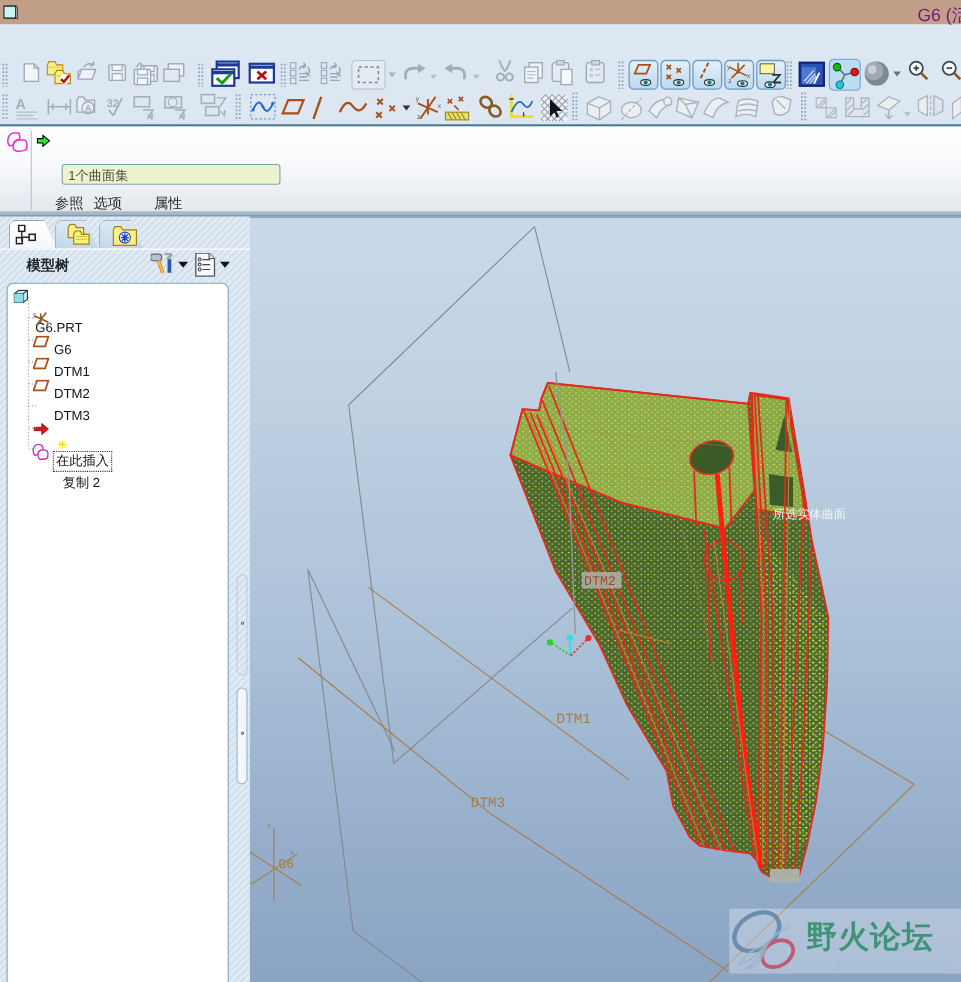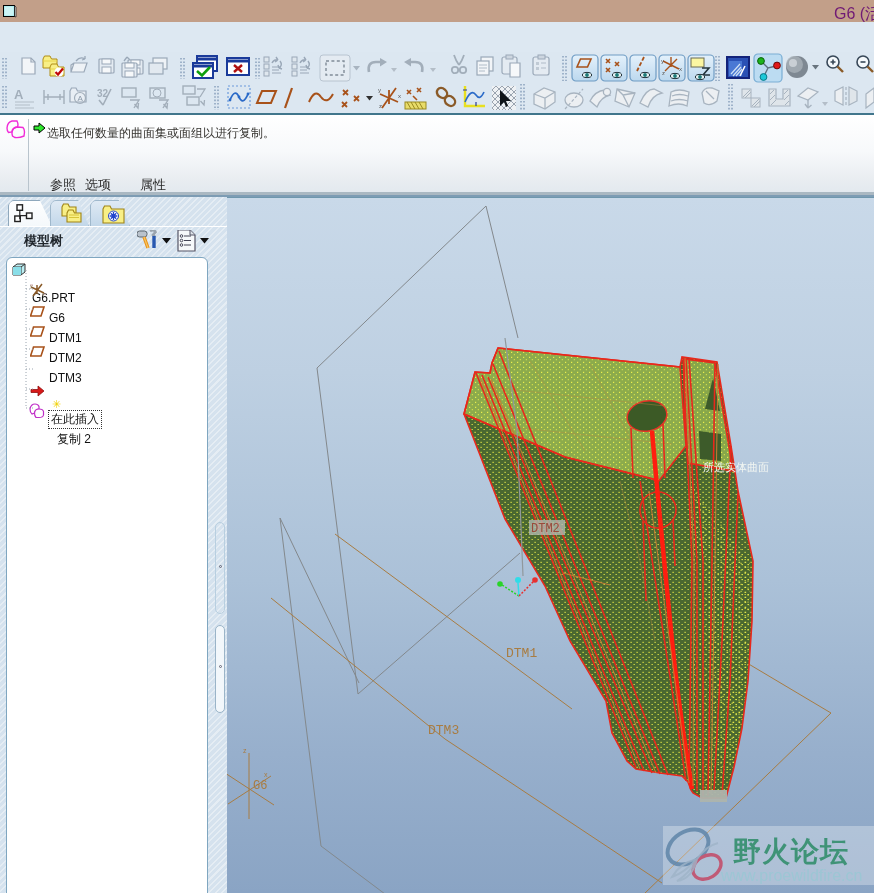--- a/index.html
+++ b/index.html
@@ -388,21 +388,21 @@
   <div class="msg-sep"></div>
   <svg style="position:absolute;left:5px;top:119px" width="22" height="21" viewBox="0 0 22 21">
     <g fill="none" stroke="#f02cd8" stroke-width="1.4">
       <path d="M2 9 Q2.5 3 7 2 L12 2 Q13 4 13 6 L12.5 8 Q7.5 8.5 7 13 L3.5 13.5 Q2 12 2 9 Z"></path>
       <path d="M7 13 Q7.5 8.5 12.5 8 L18 8.5 Q19.5 10 19.5 13 L19 17 Q14.5 19 10 18.5 L7.5 17 Q6.8 15 7 13 Z"></path>
     </g>
   </svg>
   <svg style="position:absolute;left:33px;top:122px" width="13" height="12" viewBox="0 0 13 12">
     <path d="M1 4 L6 4 L6 1 L12 6 L6 11 L6 8 L1 8 Z" fill="#2ee82e" stroke="#000" stroke-width="1"></path>
   </svg>
-  <div class="msg-text">选取任何数量的曲面集或面组以进行复制。</div>
+  <div class="selfield">1个曲面集</div>
   <span class="dash-tab" style="left:50px">参照</span>
   <span class="dash-tab" style="left:85px">选项</span>
   <span class="dash-tab" style="left:140px">属性</span>
 
   <div class="mainarea">
     <div class="viewport" id="viewport">
     <svg width="647" height="696" viewBox="227 197 647 696" style="position:absolute;left:0;top:0" font-family="Liberation Sans, sans-serif">
       <defs>
         <pattern id="dotsL" width="6" height="5" patternUnits="userSpaceOnUse">
           <rect x="1" y="0.8" width="1.2" height="1.1" fill="#f4f44c"></rect>

